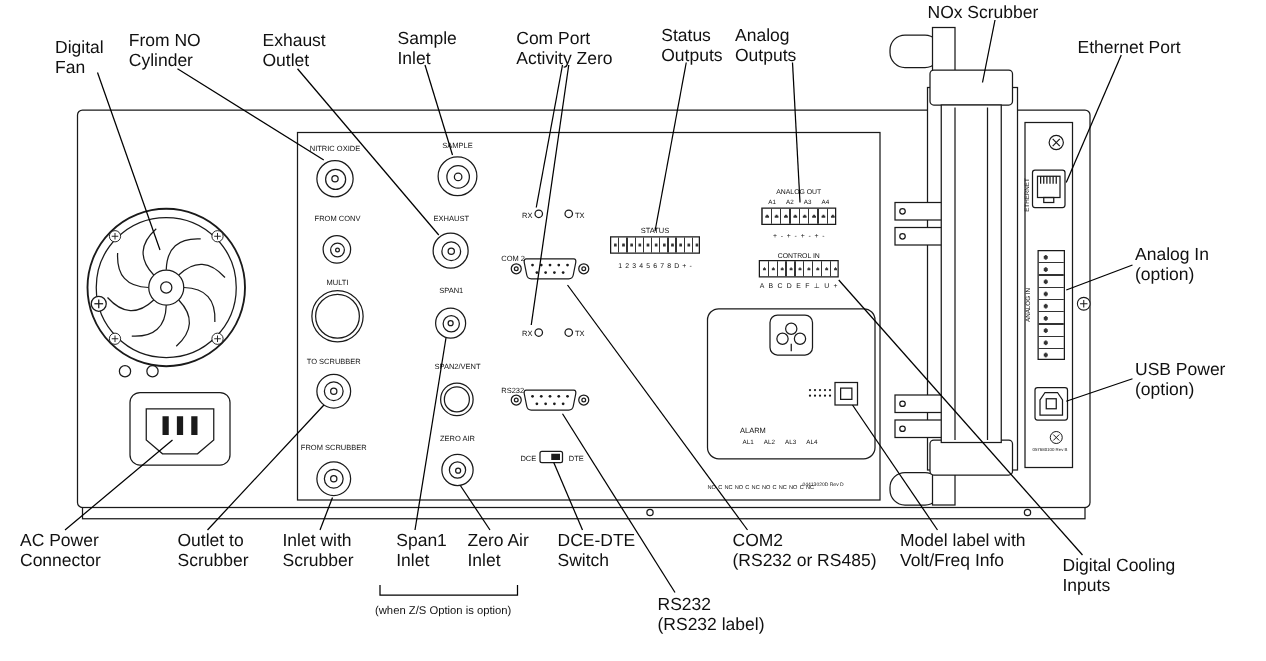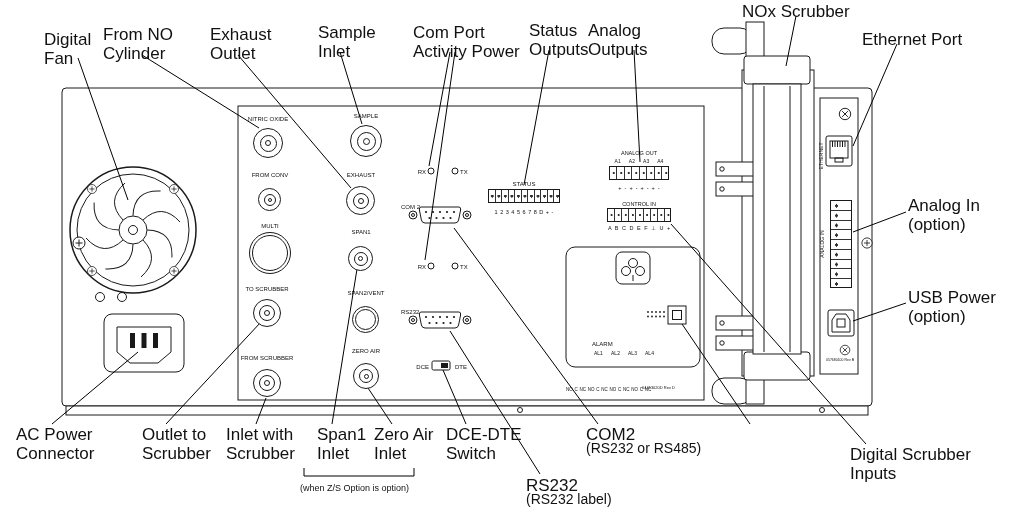--- a/index.html
+++ b/index.html
@@ -14,21 +14,21 @@
   svg text{font-family:"Liberation Sans",sans-serif;fill:#111;stroke:none}
   .fit{position:absolute;z-index:2}
   .fit,.fit div{border:1.3px solid #1a1a1a;border-radius:50%;background:#fff;display:flex;align-items:center;justify-content:center}
   .strip{position:absolute;z-index:2;border:1px solid #1a1a1a;background-color:#fff}
   .strip.h{background-image:radial-gradient(circle 1.3px at 50% 52%, #333 97%, transparent 100%),
             repeating-linear-gradient(90deg, transparent 0 calc(var(--cw) - 1px), #333 calc(var(--cw) - 1px) var(--cw));
            background-size:var(--cw) 100%,100% 100%}
   .strip.v{background-image:radial-gradient(circle 1.6px at 28% 50%, #333 97%, transparent 100%),
             repeating-linear-gradient(180deg, transparent 0 calc(var(--ch) - 1px), #333 calc(var(--ch) - 1px) var(--ch));
            background-size:100% var(--ch),100% 100%}
-  .callout{position:absolute;z-index:3;font-size:17px;line-height:1.12;color:#111;white-space:pre-line}
+  .callout{position:absolute;z-index:3;font-size:14px;line-height:1.12;color:#111;white-space:pre-line}
   .callout.sub{font-size:14px}
   .callout.note{font-size:9px}
 </style>
 </head>
 <body>
 
 <div class="stage">
 
 <svg width="1013" height="529" viewBox="0 0 1013 529">
   <defs>
@@ -302,21 +302,21 @@
 
 <div class="callout" style="left:44px;top:30px">Digital
 Fan</div>
 <div class="callout" style="left:103px;top:25px">From NO
 Cylinder</div>
 <div class="callout" style="left:210px;top:25px">Exhaust
 Outlet</div>
 <div class="callout" style="left:318px;top:23px">Sample
 Inlet</div>
 <div class="callout" style="left:413px;top:23px">Com Port
-Activity Power</div>
+Activity Zero</div>
 <div class="callout" style="left:529px;top:21px">Status
 Outputs</div>
 <div class="callout" style="left:588px;top:21px">Analog
 Outputs</div>
 <div class="callout" style="left:742px;top:2px">NOx Scrubber</div>
 <div class="callout" style="left:862px;top:30px">Ethernet Port</div>
 <div class="callout" style="left:908px;top:196px">Analog In
 (option)</div>
 <div class="callout" style="left:908px;top:288px">USB Power
 (option)</div>
@@ -330,16 +330,18 @@
 Inlet</div>
 <div class="callout" style="left:374px;top:425px">Zero Air
 Inlet</div>
 <div class="callout note" style="left:300px;top:483px">(when Z/S Option is option)</div>
 <div class="callout" style="left:446px;top:425px">DCE-DTE
 Switch</div>
 <div class="callout" style="left:526px;top:476px">RS232</div>
 <div class="callout sub" style="left:526px;top:492px">(RS232 label)</div>
 <div class="callout" style="left:586px;top:425px">COM2</div>
 <div class="callout sub" style="left:586px;top:441px">(RS232 or RS485)</div>
-<div class="callout" style="left:850px;top:445px">Digital Scrubber
+<div class="callout" style="left:720px;top:425px">Model label with
+Volt/Freq Info</div>
+<div class="callout" style="left:850px;top:445px">Digital Cooling
 Inputs</div>
 
 </div>
 
 </body></html>

